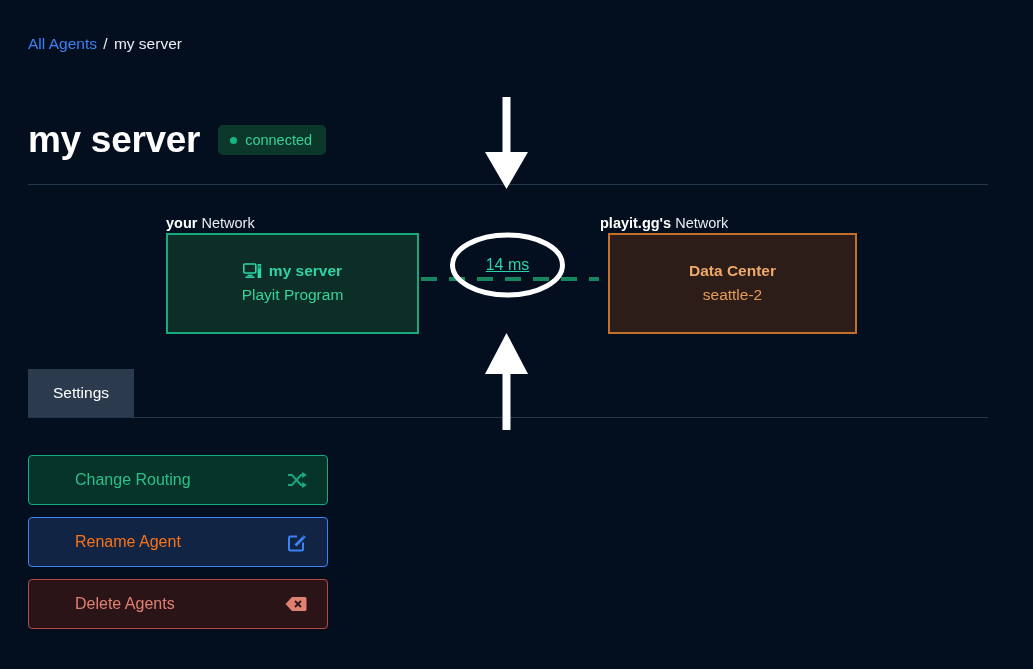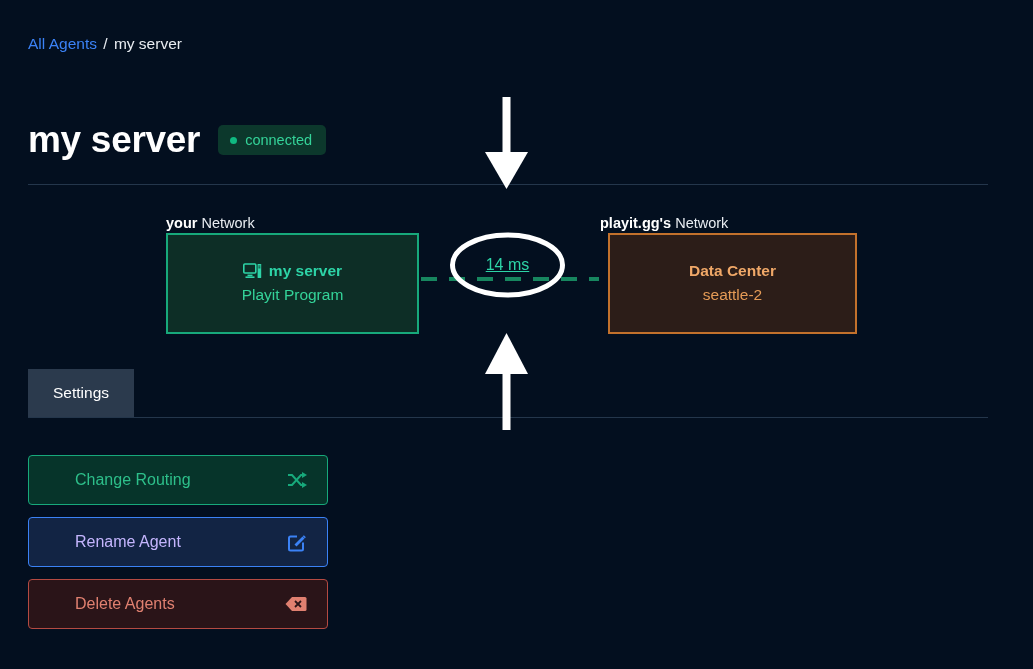--- a/index.html
+++ b/index.html
@@ -233,21 +233,21 @@
   .action-icon { display: inline-flex; align-items: center; }
 
   .btn-routing {
     background: #06342a;
     border: 1.5px solid #17a97b;
     color: #2dbf8a;
   }
   .btn-rename {
     background: #122444;
     border: 1.5px solid #3b82f6;
-    color: #c4b5fd;
+    color: #f97316;
   }
   .btn-delete {
     background: #2a1418;
     border: 1.5px solid #b44a42;
     color: #e08070;
   }
 </style>
 </head>
 <body>
 

